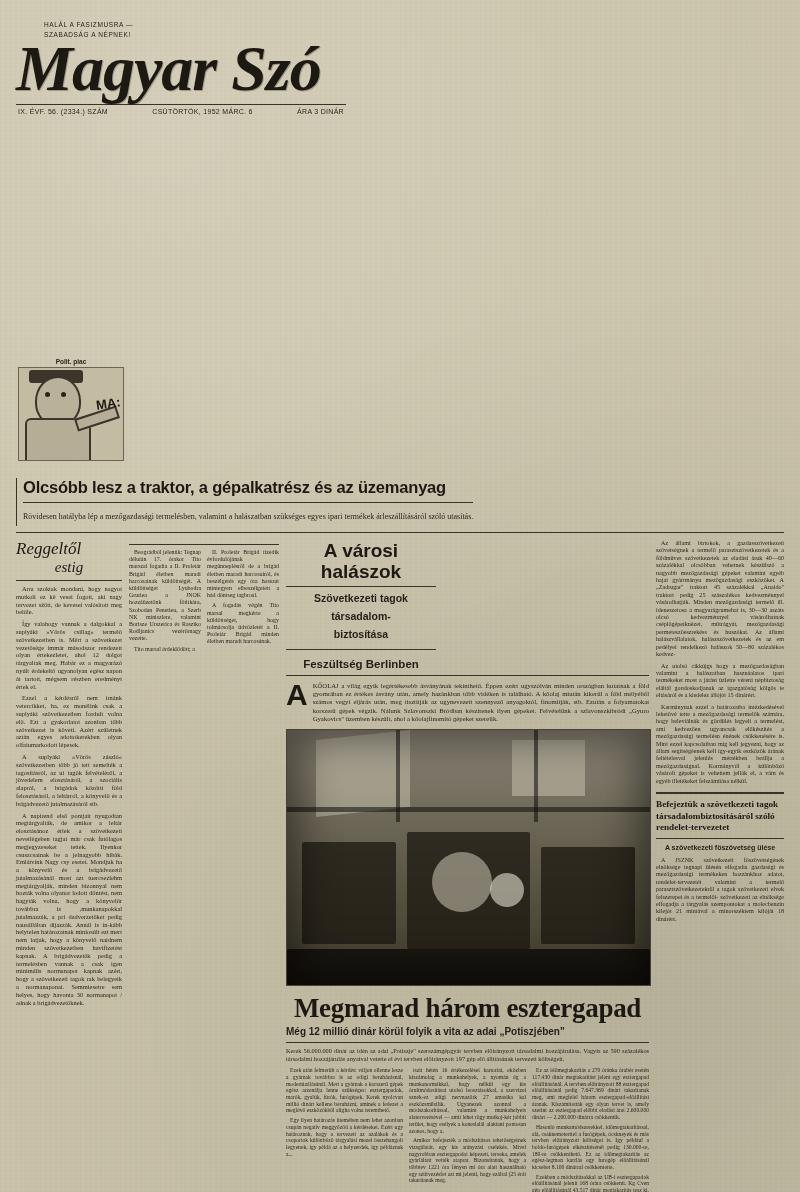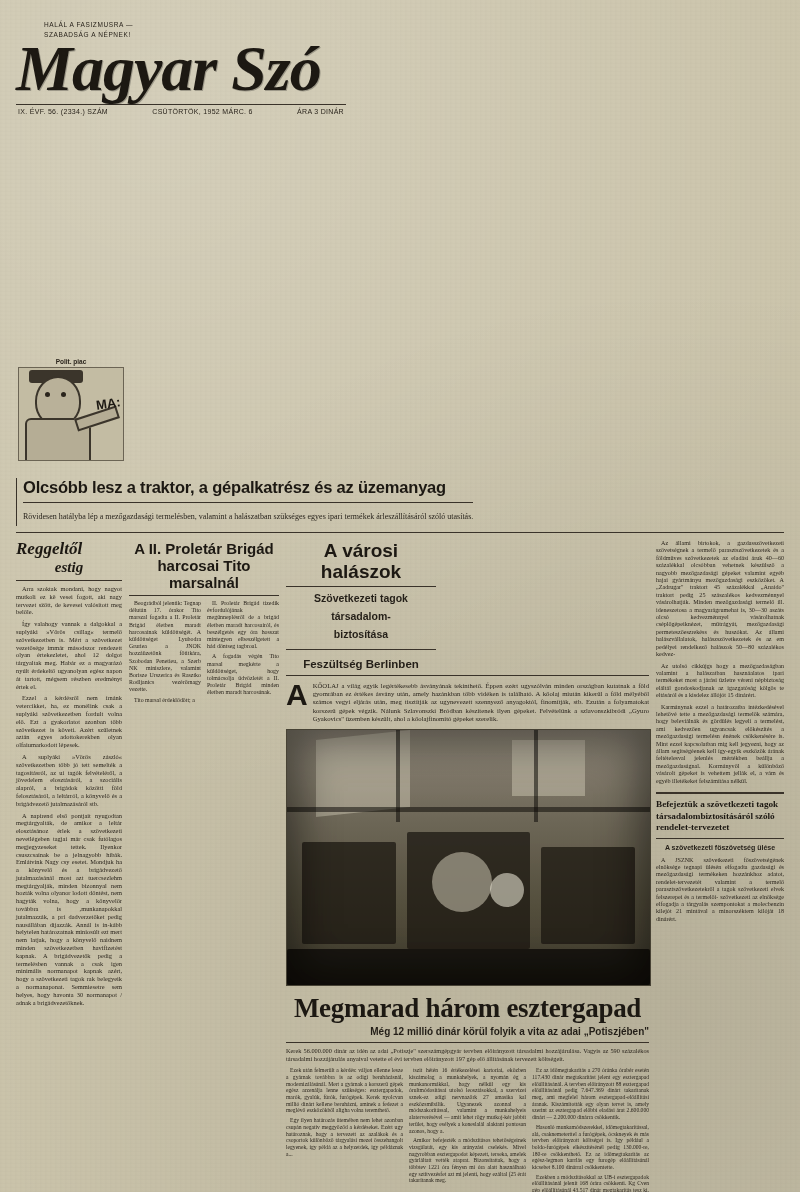--- a/index.html
+++ b/index.html
@@ -104,21 +104,21 @@
   
   .content{display:flex;gap:7px;margin-top:7px;}
   .col{box-sizing:border-box;}
   .c1{width:106px;flex:0 0 106px;}
   .c2{width:150px;flex:0 0 150px;}
   .c3{flex:1;}
   .c4{width:128px;flex:0 0 128px;}
 
   .sec-title-italic{
     font-family:"Liberation Serif", serif;
-    font-style:italic;font-weight:bold;font-size:17px;
+    font-style:italic;font-weight:normal;font-size:17px;
     line-height:18px;color:#1d1913;
   }
   .sec-title-italic .sub{display:block;text-align:center;font-size:15px;}
   .hr-thin{border-top:1px solid #3a332a;margin:4px 0;}
   .body-txt{
     font-size:6.4px;line-height:7.8px;text-align:justify;
     color:#2b251d;
     -webkit-hyphens:auto;hyphens:auto;
   }
   .body-txt p{margin:0 0 4px 0;text-indent:6px;}
@@ -174,21 +174,21 @@
   .ph-vign{position:absolute;inset:0;box-shadow:inset 0 0 40px 12px rgba(0,0,0,.45);}
 
   .big-head{
     font-family:"Liberation Serif", serif;
     font-weight:bold;font-size:27px;line-height:30px;
     text-align:center;color:#1d1913;margin-top:7px;letter-spacing:-.3px;
   }
   .big-sub{
     font-family:"Liberation Sans", sans-serif;
     font-weight:bold;font-size:10px;line-height:13px;
-    text-align:right;color:#241f18;margin:2px 0 4px;
+    text-align:left;color:#241f18;margin:2px 0 4px;
   }
   .kerek{
     font-size:6.3px;line-height:7.6px;text-align:justify;color:#2b251d;
     margin-bottom:5px;
   }
   .three{display:flex;gap:6px;}
   .three > div{flex:1;}
   .tiny-txt{font-size:5.6px;line-height:6.7px;text-align:justify;color:#2b251d;}
   .tiny-txt p{margin:0 0 3px 0;text-indent:4px;}
   .sig{text-align:right;font-size:6px;font-style:italic;margin-top:3px;}
@@ -263,21 +263,20 @@
         <p>Arra szoktak mondani, hogy nagyot mutkoli ez kë vesei fogott, aki nagy tervezet sz̈ött, de kevesei valósított meg belőle.</p>
         <p>Így valahogy vannak a dalgokkal a suplyáki »Vörös csillag« termelő szövetkezetben is. Mért a szövetkezet vezetősége immár másodszor rendezett olyan értekezletet, ahol 12 dolgot tárgyaltak meg. Habár ez a magyarázó nyúlt érdekeltő ugyanolyan egész napon át tartott, mégsem részben eredményt értek el.</p>
         <p>Ezzel a kérdésről nem írnánk vetercikket, ha, ez monélink csak a suplyáki szövetkezetben fordult volna elő. Ezt a gyakorlatot azonban több szövetkezet is követi. Azért születnek aztán egyes adottokerekben olyan olfaiumarkodott lépesek.</p>
         <p>A suplyáki »Vörös zászló« szövetkezetben több jó tett semelték a tagosításról, az ui tagók felvételéről, a jövedelem elosztásáról, a szociális alapról, a brigádok közötti föld felosztásáról, a leltárról, a könyvelő és a brigádvezető jutalmazásáról stb.</p>
         <p>A napirend első pontjait nyugodtan megtárgyalták, de amikor a leltár elosztásánoz érlek a szövetkezeti nevetlégeben tagjai már csak futólagos megjegyzeseket tettek. Ilyenkor csuszcsaínak be a jelnagyobb hibák. Emlátvink Nagy csy esetet. Mondjuk ha a könyvelő és a brigádvezető jutalmazásánál most azt tuercsezlehm megtárgyalják, minden bizonnyal nem hozták volna olyanor lodott döntést, nem hagyták volna, hogy a könyvelőr továbbra is ,munkanapokkal jutalmazzák, a pri dadverzetőket pedig nausállában dijazzák. Annál is in-kább helytelen határozatnak miníosúlt ezt mert nem latjak, hogy a könyvelő naidnem minden szövetkezetben havifizetést kapnak. A brigádvezetők pedig a termelésben vannak a csak igen minimális normanapot kapnak azért, hogy a szövetkezeti tagok rak belegyeik a normanaponat. Semmiesetre sem helyes, hogy havonta 30 normanapot / adnak a brigádvezetőknek.</p>
         <p></p>
       </div>
     </div>
 
     <div class="col c2">
-      <div class="head2">A II. Proletár Brigád harcosai Tito marsalnál</div>
       <div class="hr-thin"></div>
       <div class="two-mini">
         <div class="mini-txt">
           <p>Beográdból jelentik: Tegnap délután 17. órakor Tito marszal fogadta a II. Proletár Brigád életben maradt harcosainak küldöttségét. A küldöttséget Lyubodra Gruriea a JNOK hozzáüzetőnk főtitkára, Szobodan Penetieu, a Szerb NK miniszlere, valamint Borisze Urszerica és Rasztko Rodljanics vezérőrnagy vezette.</p>
           <p>Tito marsal érdeklődött; a</p>
         </div>
         <div class="mini-txt">
           <p>II. Proletár Brigád tizedik évfordulójának megünneplésről de a brigád életben maradt harcosairól, és beszélgetés egy óra hosszat mintegyen elbeszélgetett a hád döntseg tagbroal.</p>
           <p>A fogadás végén Tito marsal megkérte a küldöttséget, hogy tolmácsolja üdvözletét a II. Proletár Brigád minden életben maradt harcosának.</p>
         </div>

